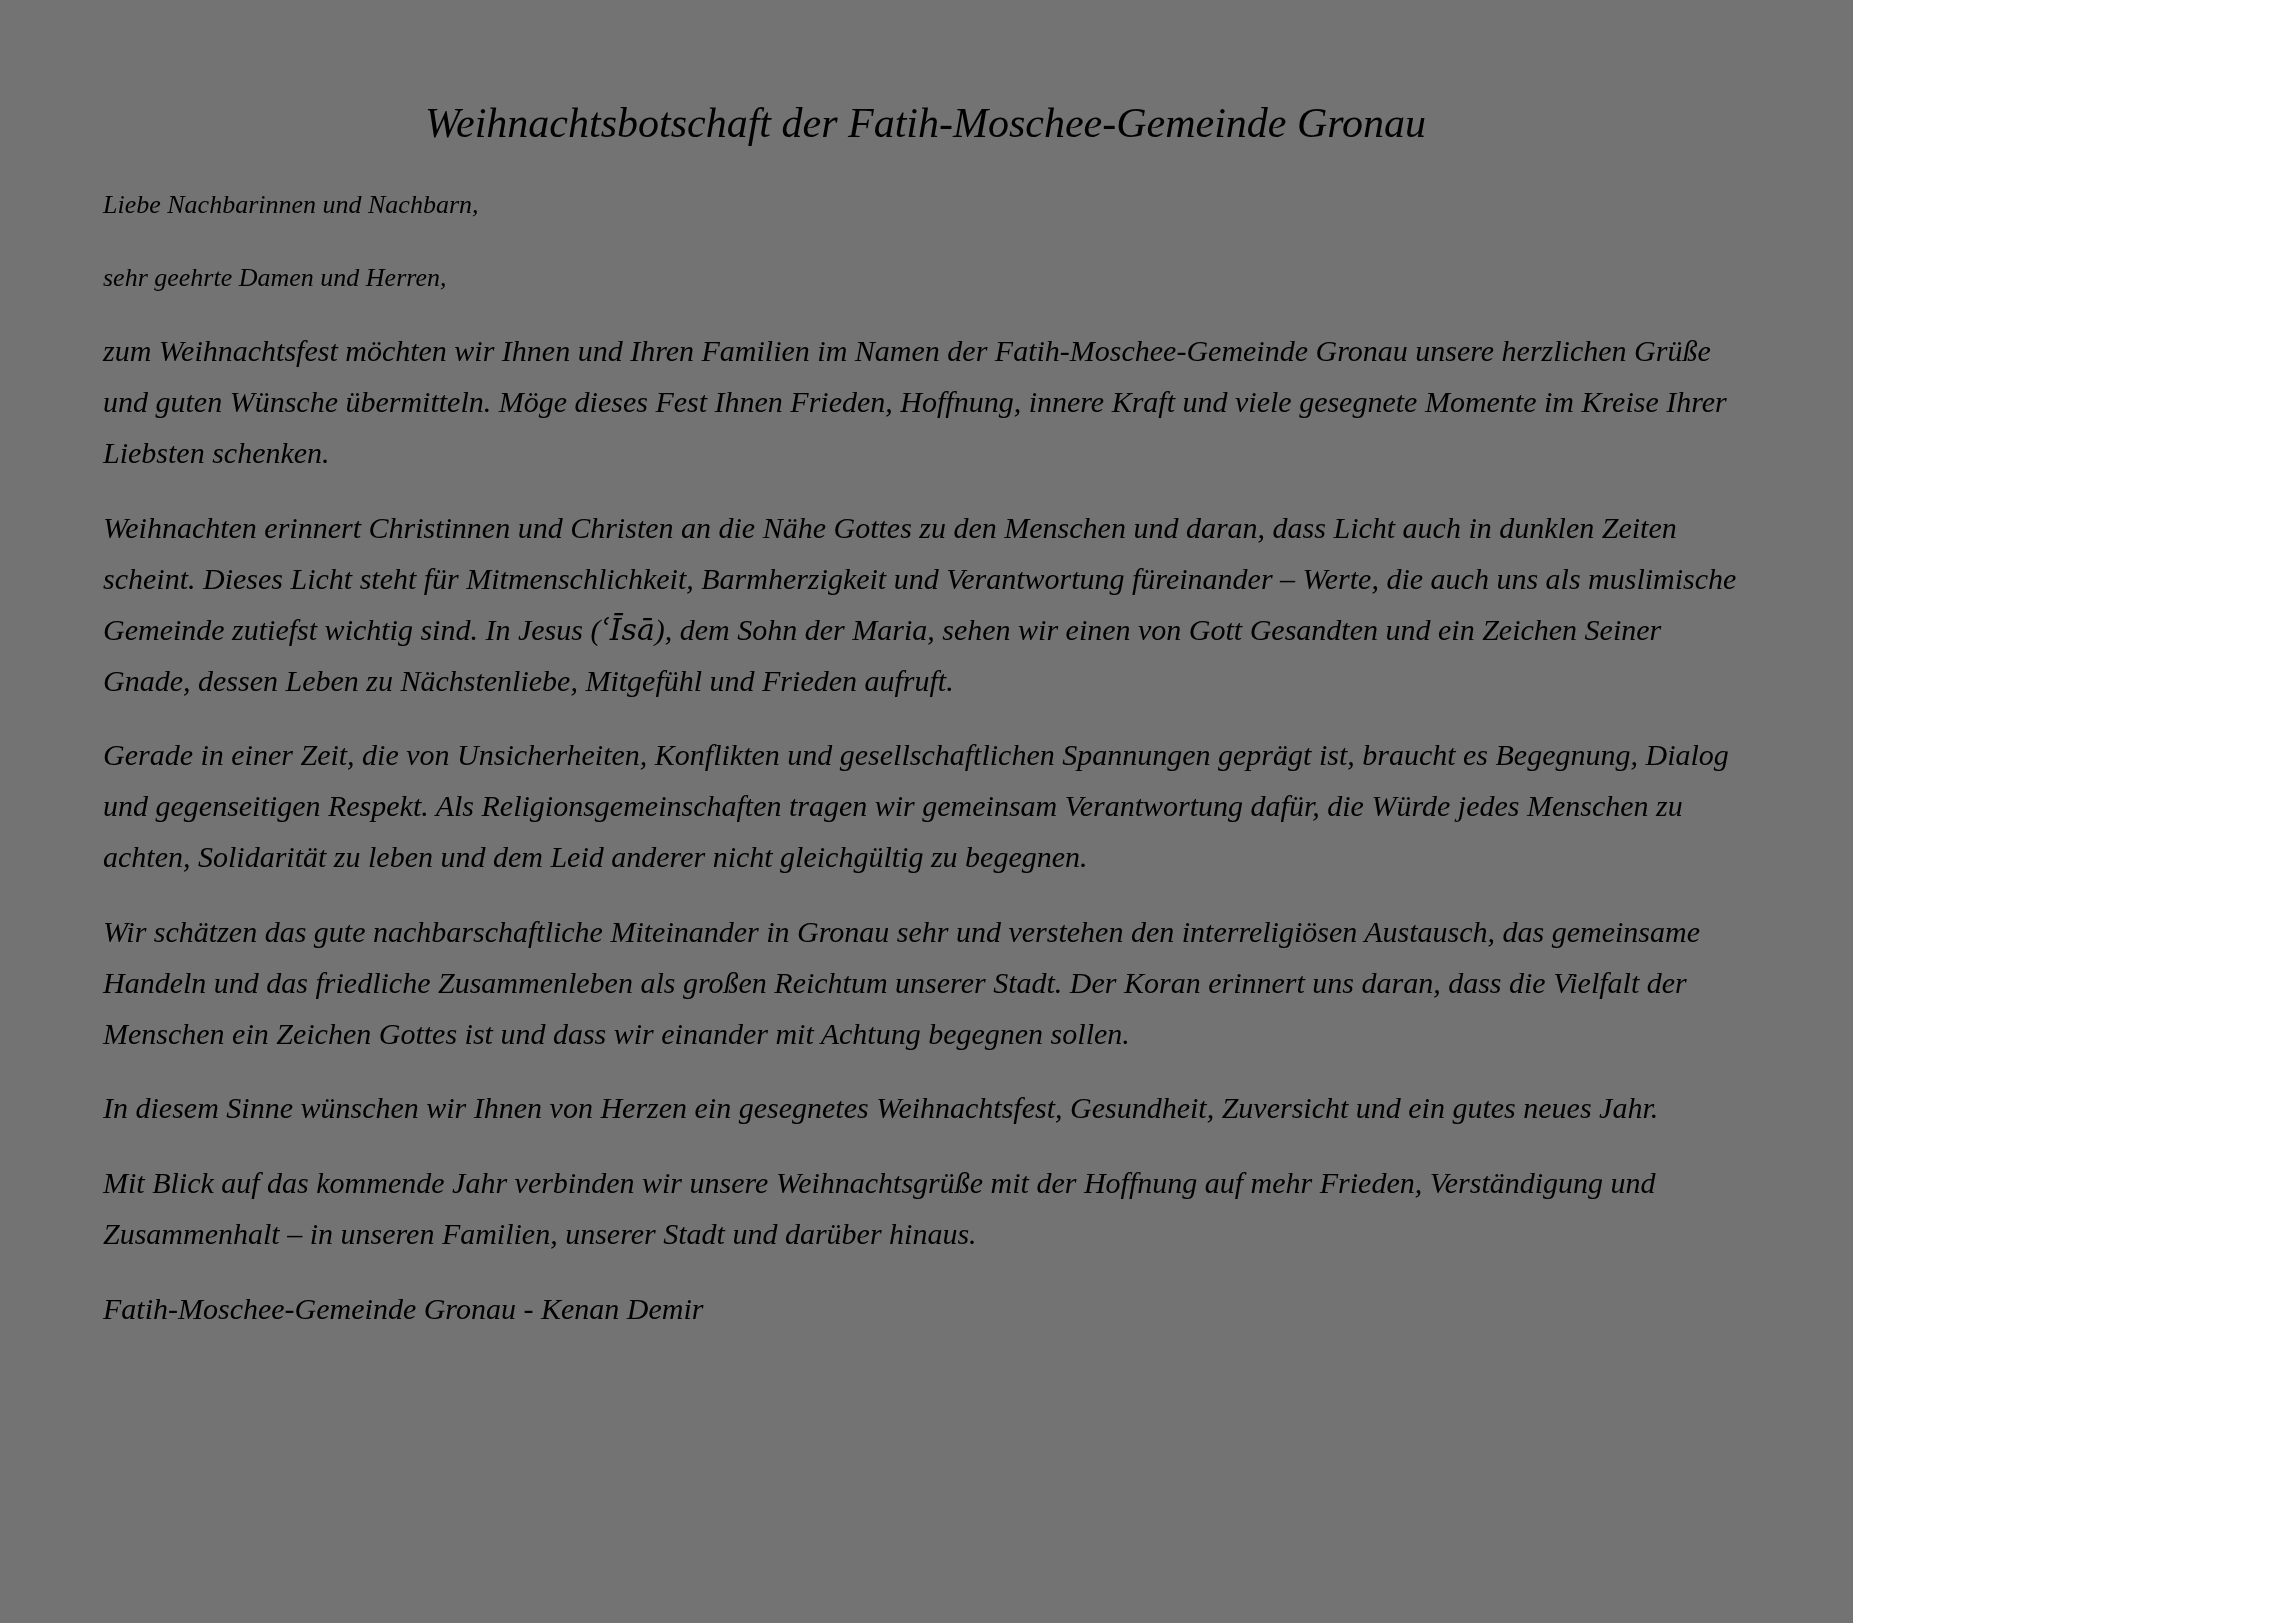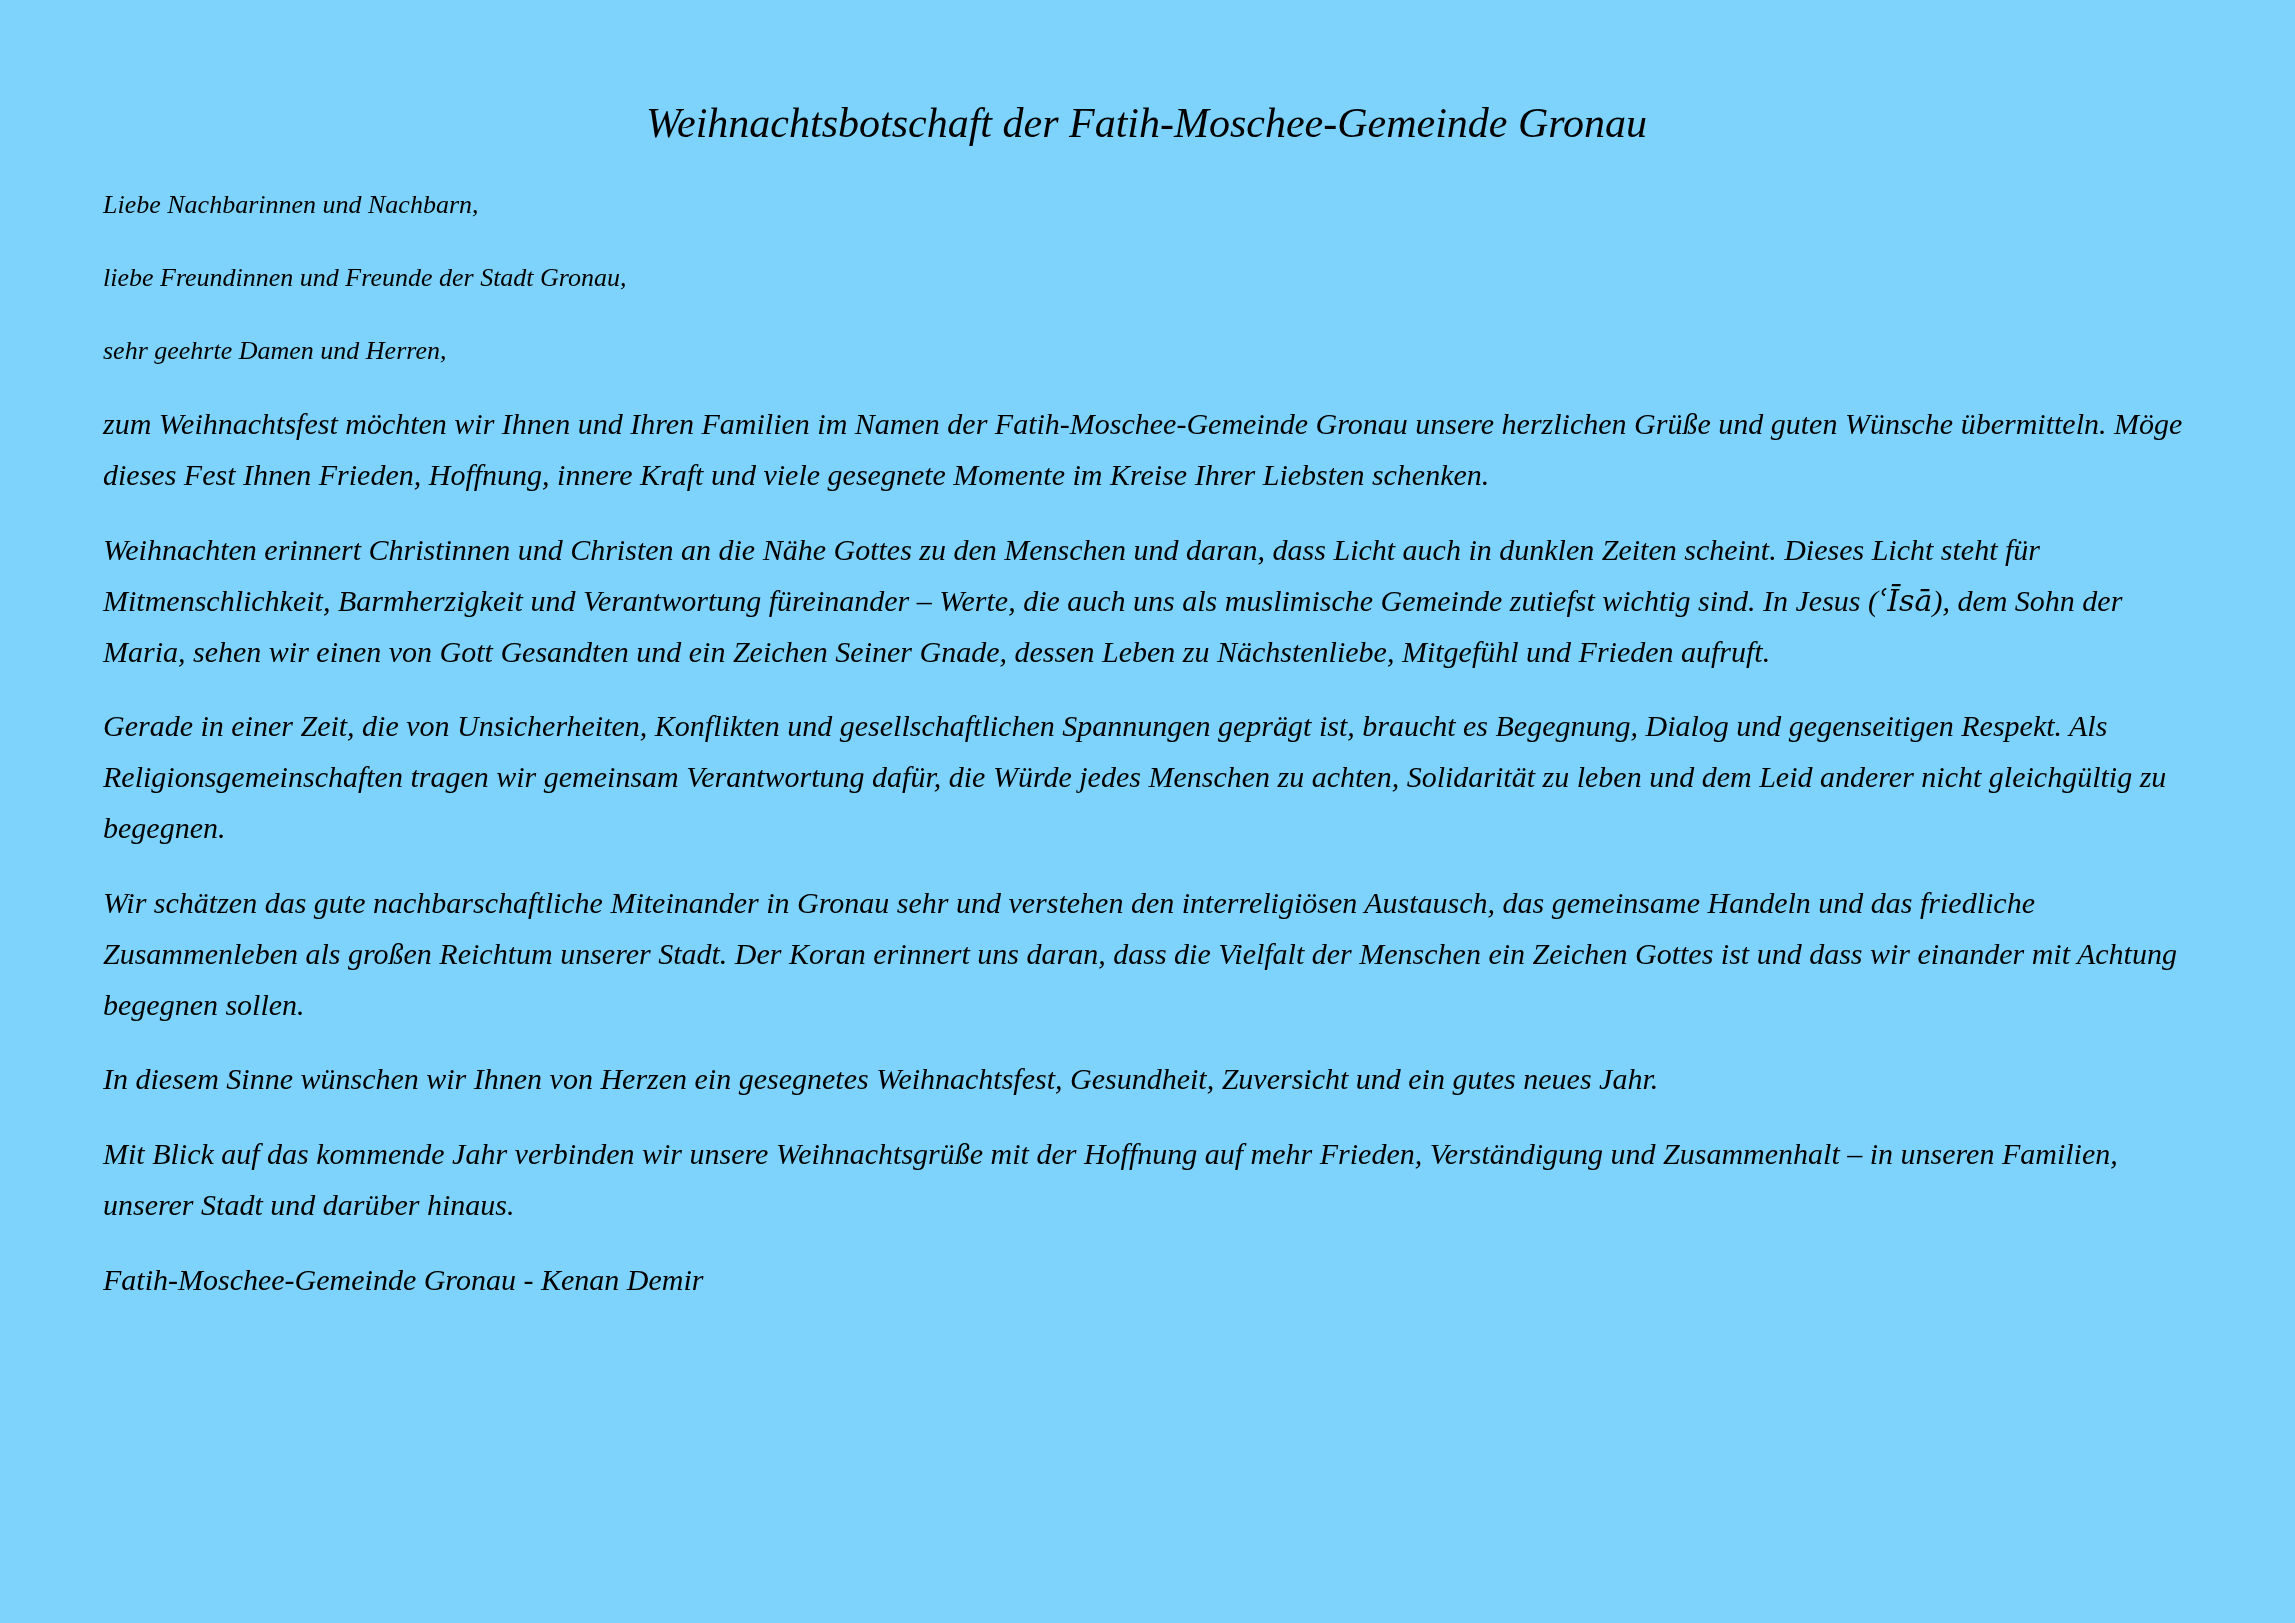--- a/index.html
+++ b/index.html
@@ -2,23 +2,23 @@
 <html lang="de" style="font-size:10.5px"><head>
 <meta charset="utf-8">
 <style>
   html, body {
     margin: 0;
     padding: 0;
     background: #ffffff;
   }
   .page {
     position: relative;
-    width: 2295px;
+    width: 1853px;
     height: 1623px;
-    background: #7dd3fc;
+    background: #737373;
     overflow: hidden;
     box-sizing: border-box;
     padding: 97px 105px 0 103px;
     font-family: "Liberation Serif", serif;
     font-style: italic;
     color: #000000;
   }
   .doc-title {
     text-align: center;
     font-size: 42px;
@@ -53,21 +53,20 @@
 </style>
 </head>
 <body>
 
 <div class="page">
 
   <h1 class="doc-title">Weihnachtsbotschaft der Fatih-Moschee-Gemeinde Gronau</h1>
 
   <p class="salutation">Liebe Nachbarinnen und Nachbarn,</p>
 
-  <p class="salutation">liebe Freundinnen und Freunde der Stadt Gronau,</p>
 
   <p class="salutation">sehr geehrte Damen und Herren,</p>
 
   <p class="para"><span>zum Weihnachtsfest möchten wir Ihnen und Ihren Familien im Namen der Fatih-Moschee-Gemeinde Gronau unsere herzlichen Grüße und guten Wünsche übermitteln. Möge dieses Fest Ihnen Frieden, Hoffnung, innere Kraft und viele gesegnete Momente im Kreise Ihrer Liebsten schenken.</span></p>
 
   <p class="para"><span>Weihnachten erinnert Christinnen und Christen an die Nähe Gottes zu den Menschen und daran, dass Licht auch in dunklen Zeiten scheint. Dieses Licht steht für Mitmenschlichkeit, Barmherzigkeit und Verantwortung füreinander – Werte, die auch uns als muslimische Gemeinde zutiefst wichtig sind. In Jesus (</span><span class="foreign-term">ʿĪsā</span><span>), dem Sohn der Maria, sehen wir einen von Gott Gesandten und ein Zeichen Seiner Gnade, dessen Leben zu Nächstenliebe, Mitgefühl und Frieden aufruft.</span></p>
 
   <p class="para"><span>Gerade in einer Zeit, die von Unsicherheiten, Konflikten und gesellschaftlichen Spannungen geprägt ist, braucht es Begegnung, Dialog und gegenseitigen Respekt. Als Religionsgemeinschaften tragen wir gemeinsam Verantwortung dafür, die Würde jedes Menschen zu achten, Solidarität zu leben und dem Leid anderer nicht gleichgültig zu begegnen.</span></p>
 
   <p class="para"><span>Wir schätzen das gute nachbarschaftliche Miteinander in Gronau sehr und verstehen den interreligiösen Austausch, das gemeinsame Handeln und das friedliche Zusammenleben als großen Reichtum unserer Stadt. Der Koran erinnert uns daran, dass die Vielfalt der Menschen ein Zeichen Gottes ist und dass wir einander mit Achtung begegnen sollen.</span></p>

